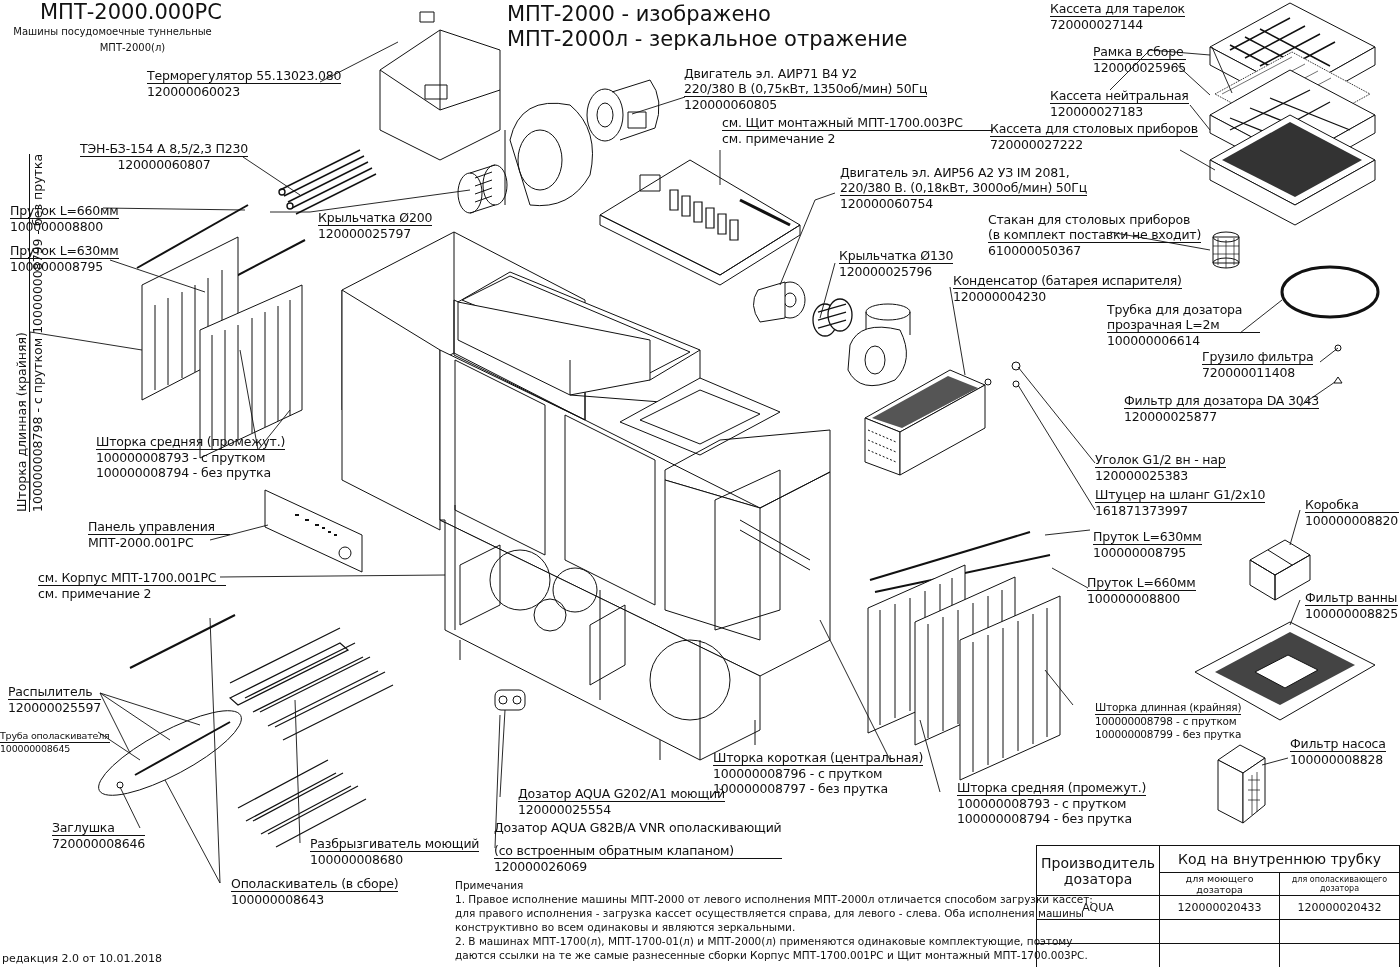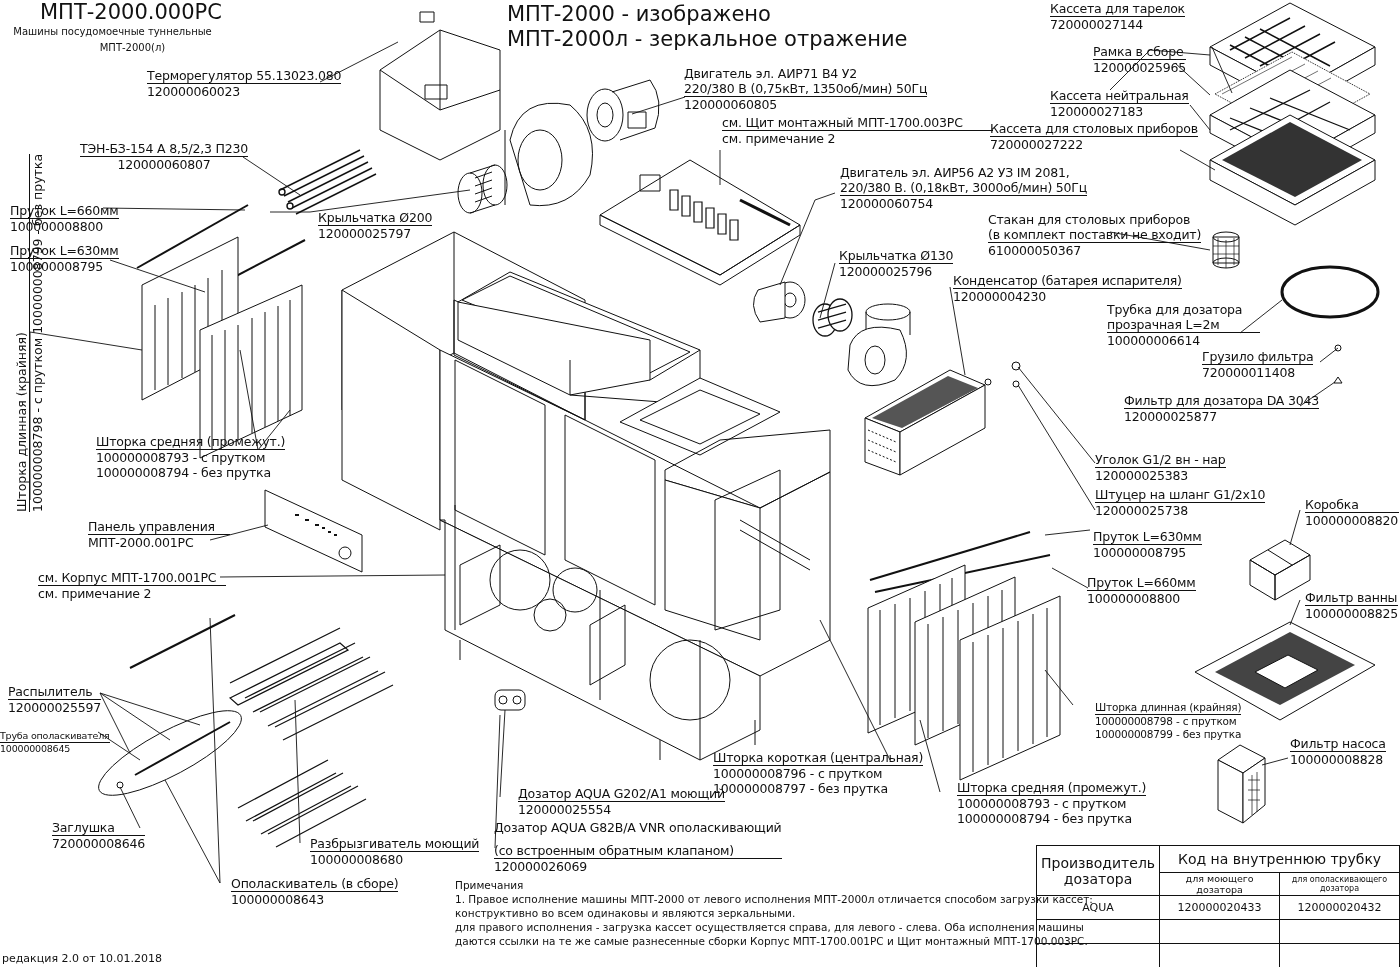--- a/index.html
+++ b/index.html
@@ -379,21 +379,21 @@
 <div class="lbl" style="left:1124px;top:393px;">
   <span class="t">Фильтр для дозатора DA 3043</span>
   <span class="c">120000025877</span>
 </div>
 <div class="lbl" style="left:1095px;top:452px;">
   <span class="t">Уголок G1/2 вн - нар</span>
   <span class="c">120000025383</span>
 </div>
 <div class="lbl" style="left:1095px;top:487px;">
   <span class="t">Штуцер на шланг G1/2x10</span>
-  <span class="c">120000025738</span>
+  <span class="c">161871373997</span>
 </div>
 <div class="lbl" style="left:1093px;top:529px;">
   <span class="t">Пруток L=630мм</span>
   <span class="c">100000008795</span>
 </div>
 <div class="lbl" style="left:1087px;top:575px;">
   <span class="t">Пруток L=660мм</span>
   <span class="c">100000008800</span>
 </div>
 <div class="lbl" style="left:1305px;top:497px;">
@@ -457,22 +457,23 @@
 </div>
 <div class="lbl" style="left:494px;top:820px;">
   <span class="c">Дозатор AQUA G82B/A VNR ополаскивающий</span>
   <span class="t" style="padding-right:30px;margin-top:8px;">(со встроенным обратным клапаном)</span>
   <span class="c">120000026069</span>
 </div>
 
 <div class="notes">
   <div>Примечания</div>
   <div>1. Правое исполнение машины МПТ-2000 от левого исполнения МПТ-2000л отличается способом загрузки кассет:</div>
+  <div>для правого исполнения - загрузка кассет осуществляется справа, для левого - слева. Оба исполнения машины</div>
   <div>конструктивно во всем одинаковы и являются зеркальными.</div>
-  <div>для правого исполнения - загрузка кассет осуществляется справа, для левого - слева. Оба исполнения машины</div>
+  <div>2. В машинах МПТ-1700(л), МПТ-1700-01(л) и МПТ-2000(л) применяются одинаковые комплектующие, поэтому</div>
   <div>даются ссылки на те же самые разнесенные сборки Корпус МПТ-1700.001РС и Щит монтажный МПТ-1700.003РС.</div>
 </div>
 
 <div class="rev">редакция 2.0 от 10.01.2018</div>
 
 <table class="dz">
   <tbody>
       <tr>
     <td rowspan="2" class="h1" style="width:110px;">Производитель дозатора</td>
     <td colspan="2" class="h1">Код на внутреннюю трубку</td>

